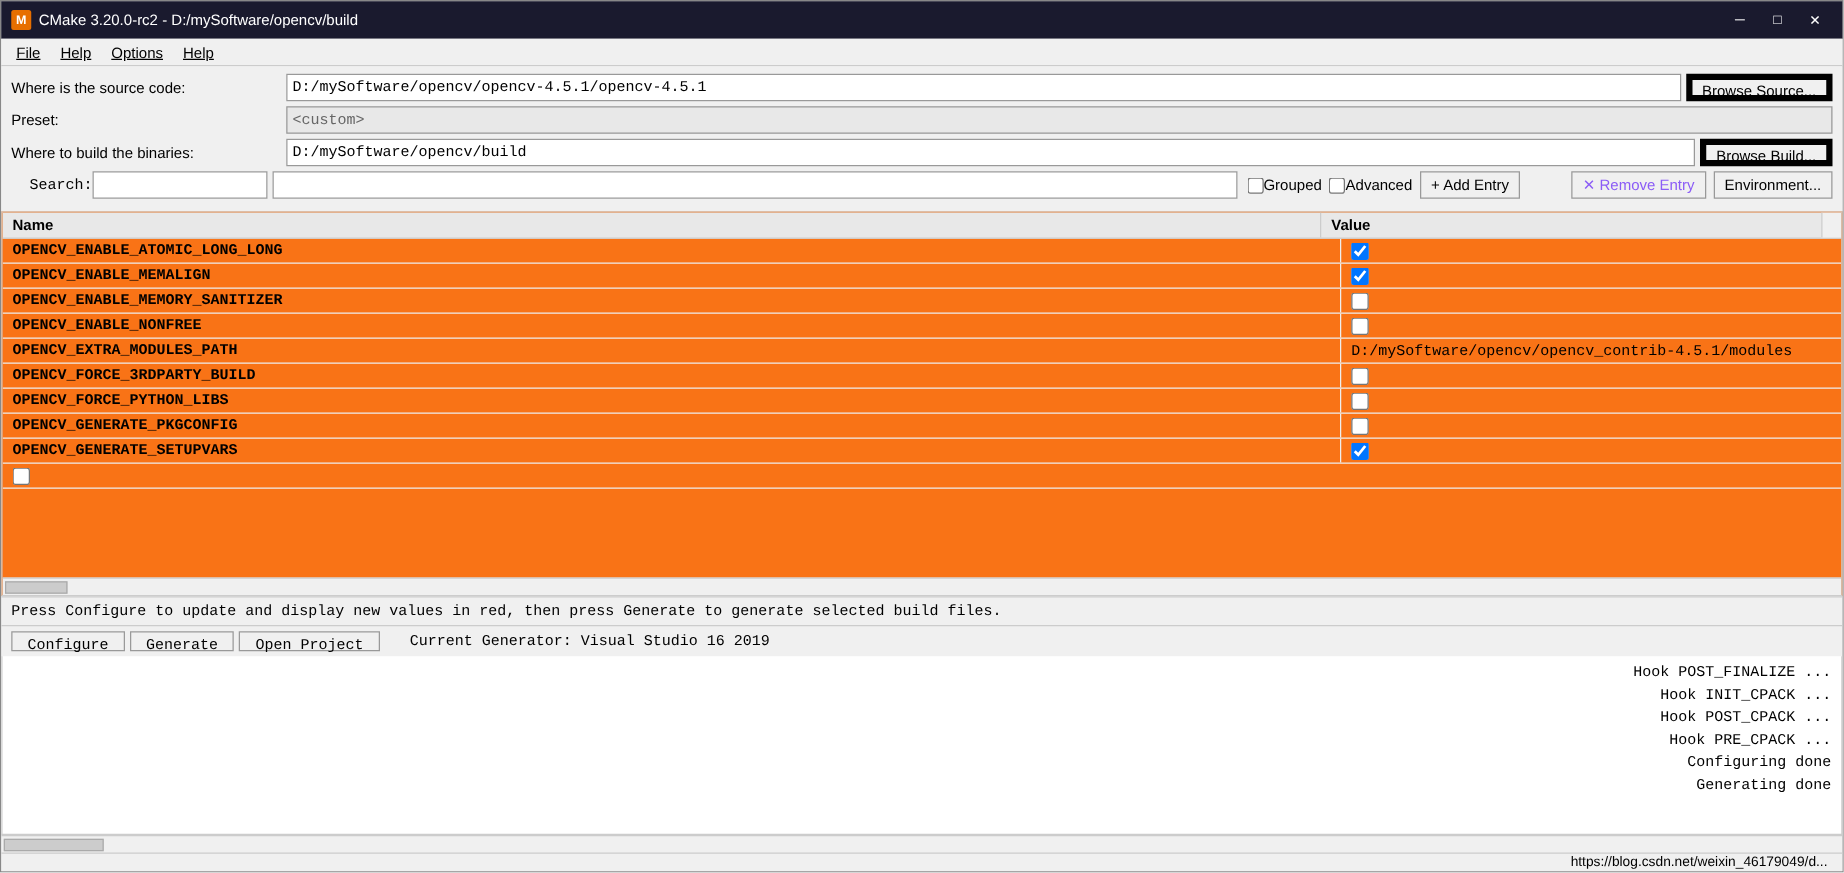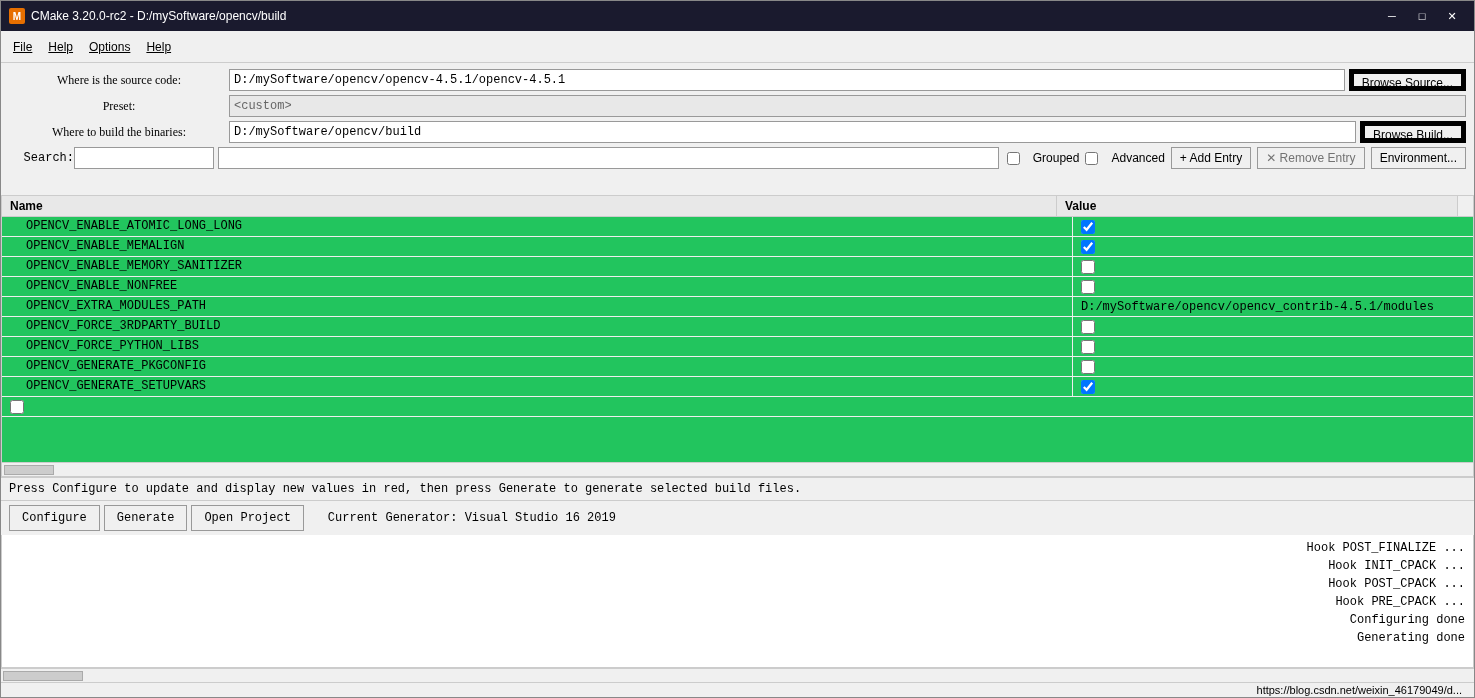--- a/index.html
+++ b/index.html
@@ -60,21 +60,21 @@
       display: flex;
       align-items: center;
       justify-content: center;
     }
     .menu-bar {
       background: #f0f0f0;
       display: flex;
       align-items: center;
       padding: 2px 4px;
       border-bottom: 1px solid #ccc;
-      height: 32px;
+      height: 22px;
       flex-shrink: 0;
     }
     .menu-item {
       padding: 2px 8px;
       cursor: pointer;
       font-size: 12px;
       text-decoration: underline;
     }
     .form-area {
       background: #f0f0f0;
@@ -83,22 +83,21 @@
     }
     .form-row {
       display: flex;
       align-items: center;
       margin-bottom: 4px;
     }
     .form-label {
       font-size: 12px;
       width: 220px;
       flex-shrink: 0;
-      font-family: Liberation Serif, serif;
-      text-align: center;
+      font-family: Liberation Sans, sans-serif;
     }
     .form-input {
       flex: 1;
       height: 22px;
       border: 1px solid #999;
       padding: 0 4px;
       font-size: 12px;
       font-family: 'Courier New', monospace;
       background: white;
     }
@@ -148,44 +147,45 @@
     .toolbar-right {
       display: flex;
       align-items: center;
       gap: 6px;
       margin-left: 8px;
       flex-shrink: 0;
     }
     .checkbox-label {
       display: flex;
       align-items: center;
-      gap: 13px;
+      gap: 0;
       font-size: 12px;
     }
     .toolbar-btn {
       padding: 2px 8px;
       height: 22px;
       font-size: 12px;
       border: 1px solid #999;
       background: #f0f0f0;
       cursor: pointer;
       white-space: nowrap;
     }
     .toolbar-btn.add {
       background: #f0f0f0;
     }
     .toolbar-btn.remove {
-      color: #737373;
+      color: #8b5cf6;
+      margin-left: 35px;
     }
     .table-area {
       flex: 1;
       overflow: hidden;
-      background: #22c55e;
+      background: #f97316;
       border: 1px solid #ccc;
-      margin: 16px 0 0 0;
+      margin: 0 0 0 0;
       display: flex;
       flex-direction: column;
       min-height: 0;
     }
     .table-header {
       display: flex;
       background: #e8e8e8;
       border-bottom: 1px solid #ccc;
       flex-shrink: 0;
     }
@@ -206,24 +206,25 @@
       flex: 1;
       overflow-y: auto;
     }
     .table-row {
       display: flex;
       border-bottom: 1px solid #eee;
       min-height: 20px;
     }
     .td-name {
       flex: 1;
-      padding: 2px 24px;
+      padding: 2px 8px;
       font-size: 12px;
       font-family: 'Courier New', monospace;
       border-right: 1px solid #eee;
+      font-weight: bold;
     }
     .td-value {
       width: 400px;
       padding: 2px 8px;
       font-size: 12px;
       font-family: 'Courier New', monospace;
       display: flex;
       align-items: center;
     }
     .checkbox-cell {
@@ -247,21 +248,21 @@
     .action-bar {
       display: flex;
       align-items: center;
       padding: 4px 8px;
       background: #f0f0f0;
       border-top: 1px solid #ccc;
       flex-shrink: 0;
     }
     .action-btn {
       padding: 3px 12px;
-      height: 26px;
+      height: 16px;
       font-size: 12px;
       border: 1px solid #999;
       background: #f0f0f0;
       cursor: pointer;
       margin-right: 4px;
       font-family: 'Courier New', monospace;
     }
     .generator-label {
       font-size: 12px;
       font-family: 'Courier New', monospace;

